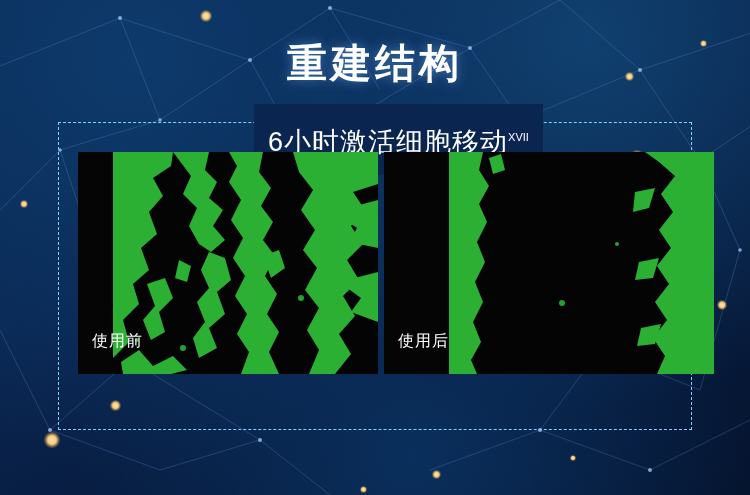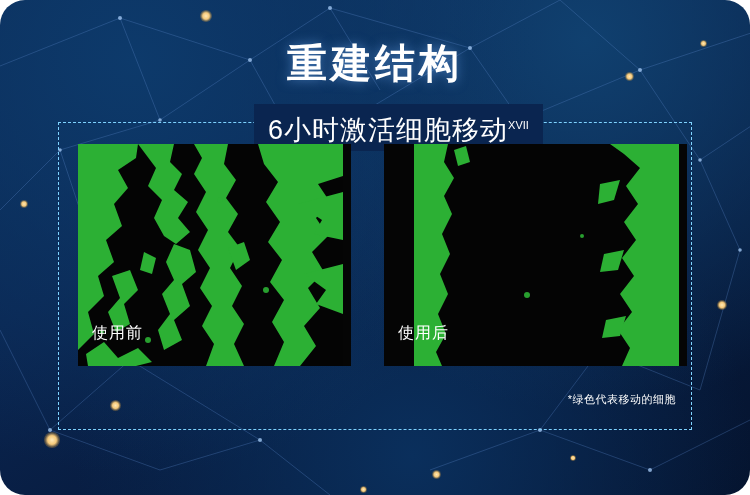--- a/index.html
+++ b/index.html
@@ -9,47 +9,47 @@
     overflow:hidden;
   }
   #stage{
     position:relative;width:750px;height:495px;
     background:
       radial-gradient(circle at 18% 12%, #0d3a6b 0%, rgba(13,58,107,0) 55%),
       radial-gradient(circle at 78% 8%, #10406f 0%, rgba(16,64,111,0) 50%),
       radial-gradient(circle at 55% 92%, #0a2f5c 0%, rgba(10,47,92,0) 55%),
       linear-gradient(150deg,#0b2b57 0%,#0a2550 35%,#071a3c 70%,#05142f 100%);
     overflow:hidden;
-    border-radius:25px;
   }
   #netlines{position:absolute;inset:0;}
   .glowdot{
     position:absolute;border-radius:50%;
     background:radial-gradient(circle,#ffe9b8 0%,#f5c97a 38%,rgba(222,160,60,0.35) 62%,rgba(200,140,40,0) 100%);
   }
   #title{
     position:absolute;left:0;right:0;top:36px;text-align:center;
     color:#ffffff;font-size:40px;font-weight:bold;letter-spacing:4px;
     text-shadow:0 0 12px rgba(120,180,255,0.55);
   }
   #dashbox{
     position:absolute;left:58px;top:122px;width:634px;height:308px;
     border:1px dashed #7fd3ff;box-sizing:border-box;
   }
   #subtitle-wrap{
     position:absolute;left:0;right:0;top:104px;text-align:center;
   }
   #subtitle-inner{
-    display:inline-block;background:#0a2550;padding:0 14px;
+    display:inline-block;background:#0a2550;padding:12px 14px;
     color:#ffffff;font-size:27px;letter-spacing:1px;line-height:42px;margin-left:47px;
   }
   #subtitle-sup{font-size:11px;vertical-align:super;letter-spacing:0;}
   .panel{
-    position:absolute;top:144px;width:273px;height:222px;background:#050505;
+    position:absolute;top:152px;width:300px;height:222px;background:#050505;
     overflow:hidden;
+    text-align:right;
   }
   #panel-before{left:78px;}
   #panel-after{left:384px;padding-left:30px;}
   .panel-label{
     position:absolute;left:14px;bottom:22px;color:#ffffff;font-size:16px;
     letter-spacing:1px;z-index:5;
   }
   #footnote{
     position:absolute;right:74px;top:392px;color:#ffffff;font-size:11px;
     letter-spacing:0.5px;
@@ -155,15 +155,14 @@
         <path d="M40,6 L52,2 L56,18 L44,22 Z"></path>
       </g>
       <g fill="#2cb034" opacity="0.9">
         <circle cx="113" cy="151" r="3"></circle>
           <circle cx="168" cy="92" r="2"></circle>
       </g>
     </svg>
     <div class="panel-label">使用后</div>
   </div>
 
-  <div id="footnote">*绿色代表移动的细胞</div>
 
 </div>
 
 </body></html>

